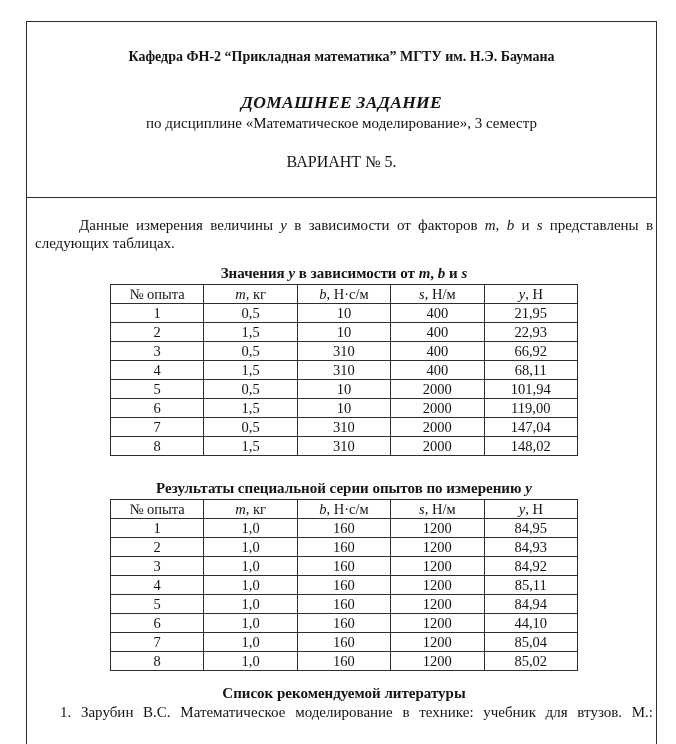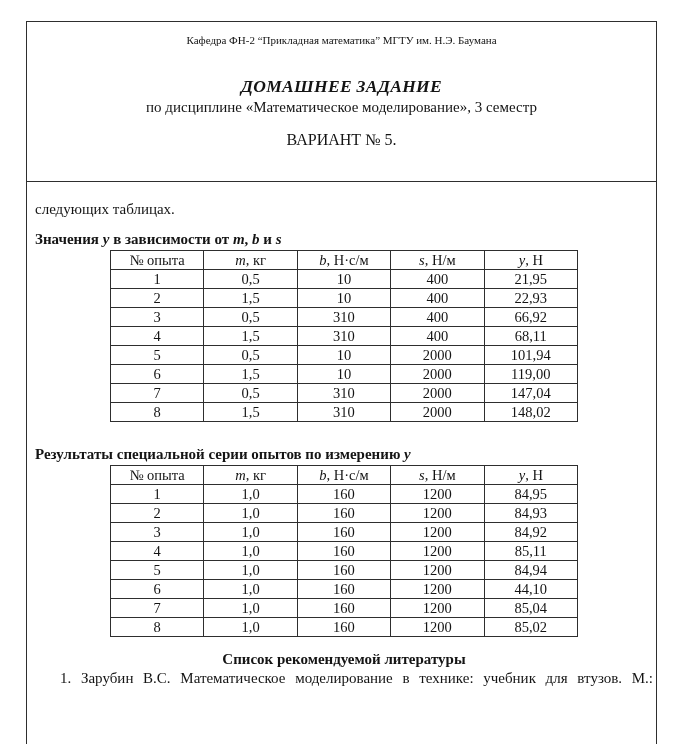--- a/index.html
+++ b/index.html
@@ -20,40 +20,40 @@
     height: 900px;
     border: 1px solid #2e2e2e;
     background: #ffffff;
   }
   .title-block {
     height: 149px;
     border-bottom: 1px solid #2e2e2e;
     text-align: center;
   }
   .dept-line {
-    margin-top: 10px;
-    font-size: 11px;
-    font-weight: normal;
+    margin-top: 26px;
+    font-size: 14px;
+    font-weight: bold;
     line-height: 17px;
   }
   .hw-title {
     margin-top: 28px;
     font-size: 17.5px;
     font-weight: bold;
     line-height: 19px;
     letter-spacing: 0.3px;
     font-style: italic;
   }
   .hw-subtitle {
     margin-top: 3px;
     font-size: 15px;
     line-height: 17px;
   }
   .variant-line {
-    margin-top: 15px;
+    margin-top: 21px;
     font-size: 16px;
     line-height: 18px;
   }
   .content {
     padding: 0 3px 0 8px;
   }
   .para {
     font-size: 15px;
     line-height: 18px;
   }
@@ -61,21 +61,21 @@
   .jline {
     text-align: justify;
     text-align-last: justify;
     -moz-text-align-last: justify;
   }
   .indent { text-indent: 44px; }
   .indent-sm { text-indent: 25px; }
   .intro-para { margin-top: 18px; }
   .task-para { margin-top: 18px; }
   .tbl-title {
-    text-align: left;
+    text-align: center;
     font-weight: bold;
     font-size: 15px;
     line-height: 17px;
   }
   .tbl-title-1 { margin-top: 13px; }
   .tbl-title-2 { margin-top: 24px; }
   table.data-table {
     border-collapse: collapse;
     margin: 2px auto 0 auto;
     width: 468px;
@@ -114,20 +114,21 @@
   <div class="title-block">
     <div class="dept-line">Кафедра ФН-2 “Прикладная математика” МГТУ им. Н.Э. Баумана</div>
     <div class="hw-title">ДОМАШНЕЕ ЗАДАНИЕ</div>
     <div class="hw-subtitle">по дисциплине «Математическое моделирование», 3 семестр</div>
     <div class="variant-line">ВАРИАНТ № 5.</div>
   </div>
 
   <div class="content">
 
     <div class="para intro-para">
+      <div class="line jline indent"><span>Данные измерения величины </span><i>y</i><span> в зависимости от факторов </span><i>m</i><span>, </span><i>b</i><span> и </span><i>s</i><span> представлены в</span></div>
       <div class="line">следующих таблицах.</div>
     </div>
 
     <div class="tbl-title tbl-title-1"><span>Значения </span><i>y</i><span> в зависимости от </span><i>m</i><span>, </span><i>b</i><span> и </span><i>s</i></div>
 
     <table class="data-table">
       <thead>
         <tr>
           <th><span>№ опыта</span></th>
           <th><i>m</i><span>, кг</span></th>

